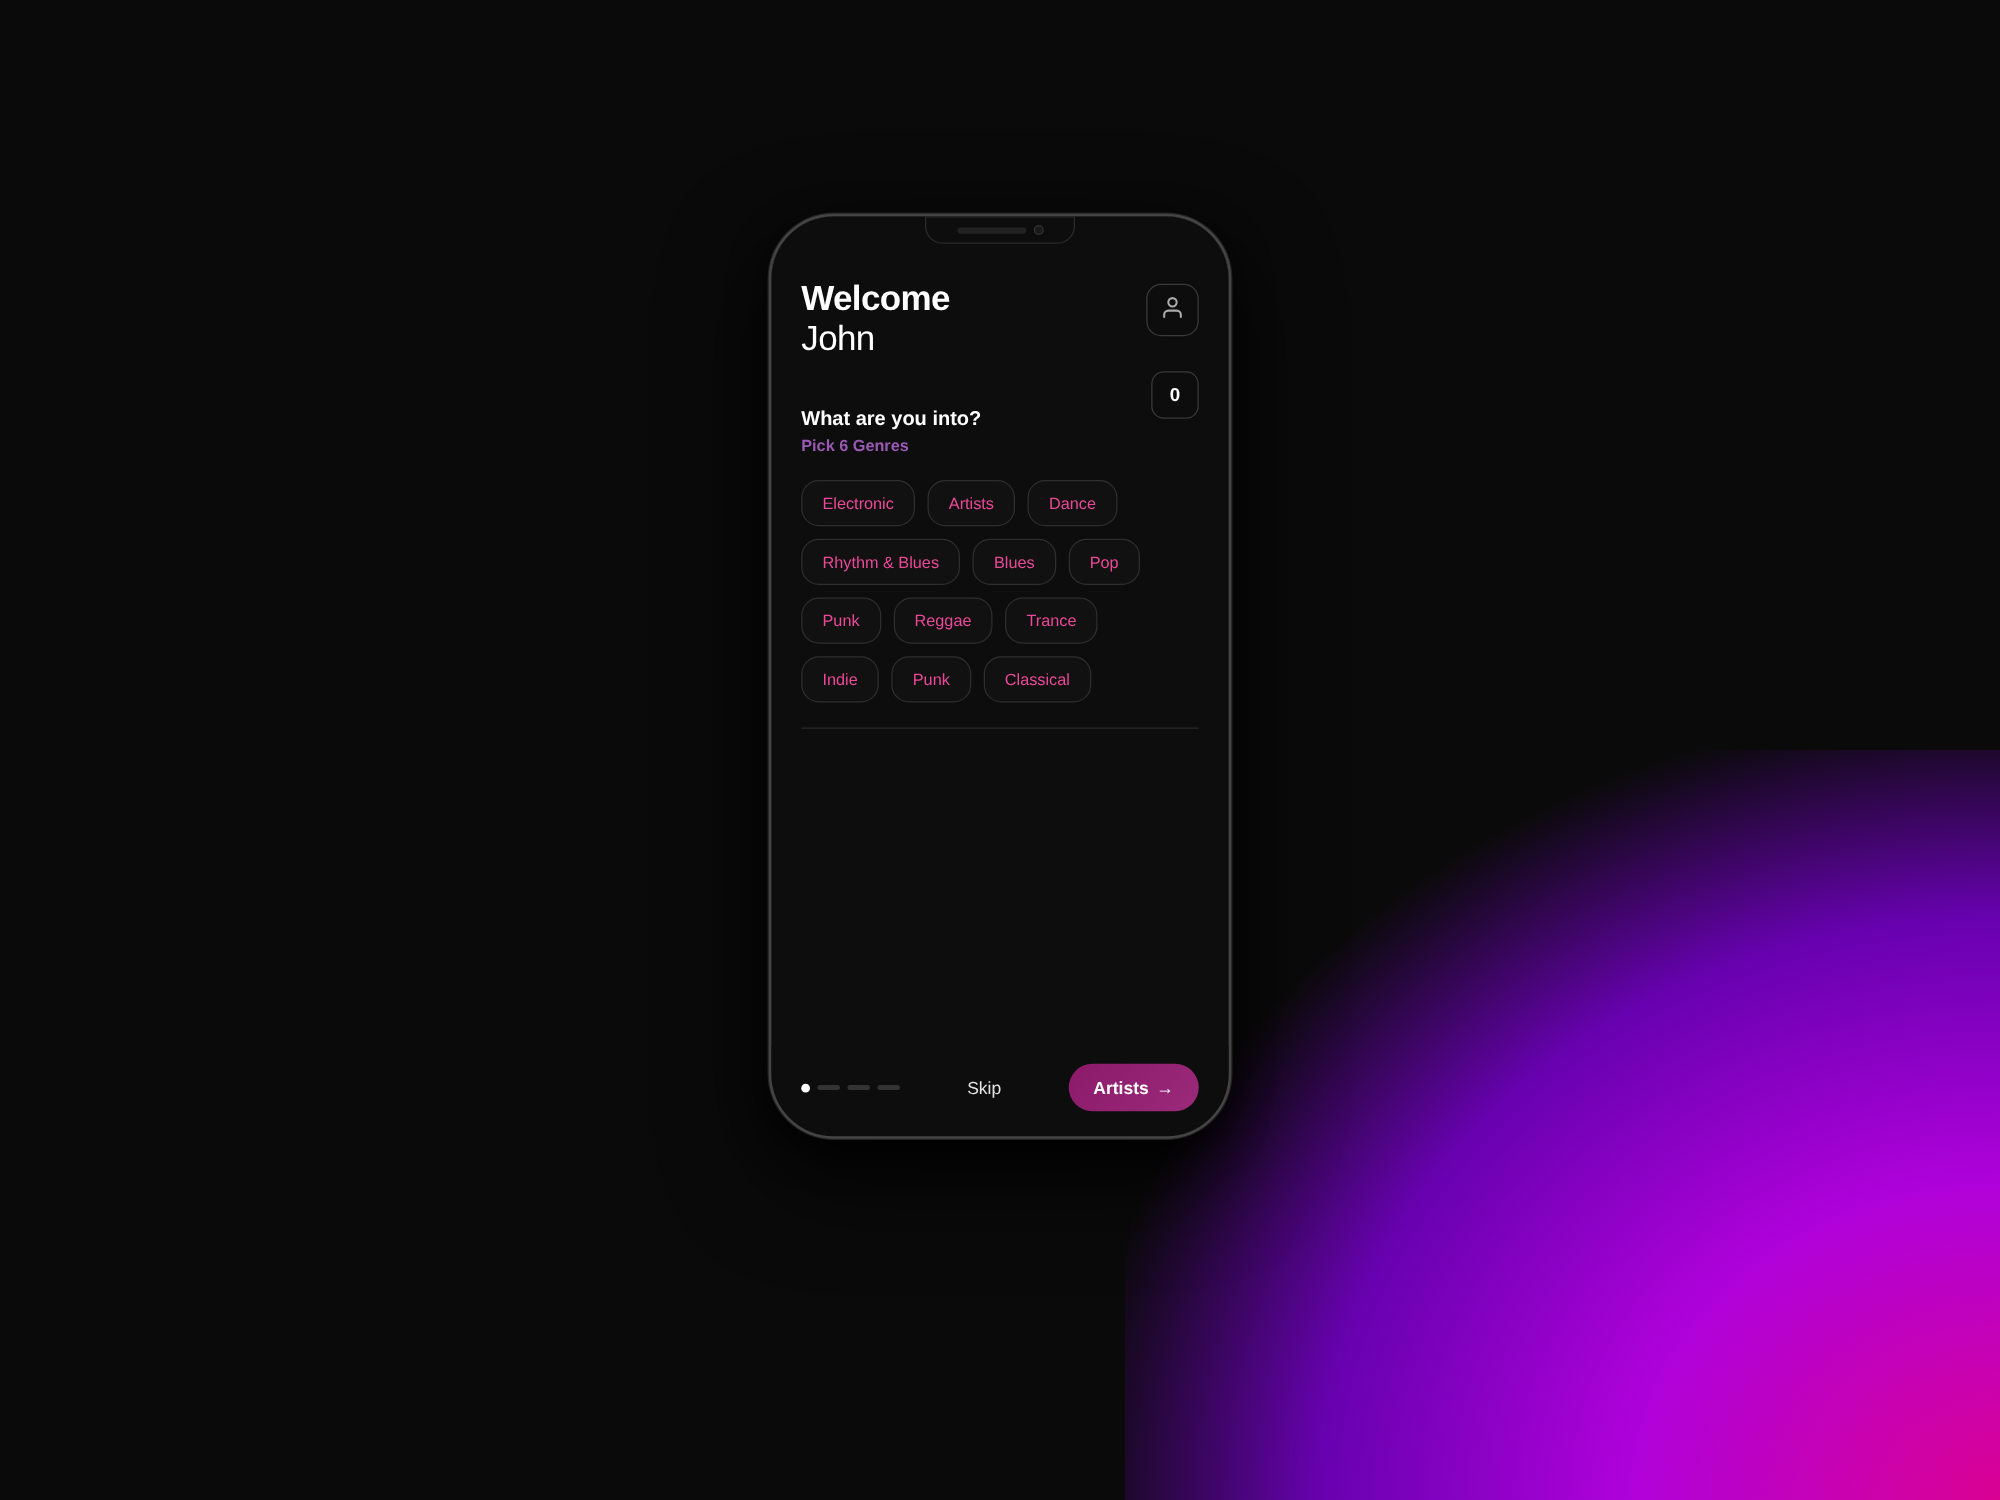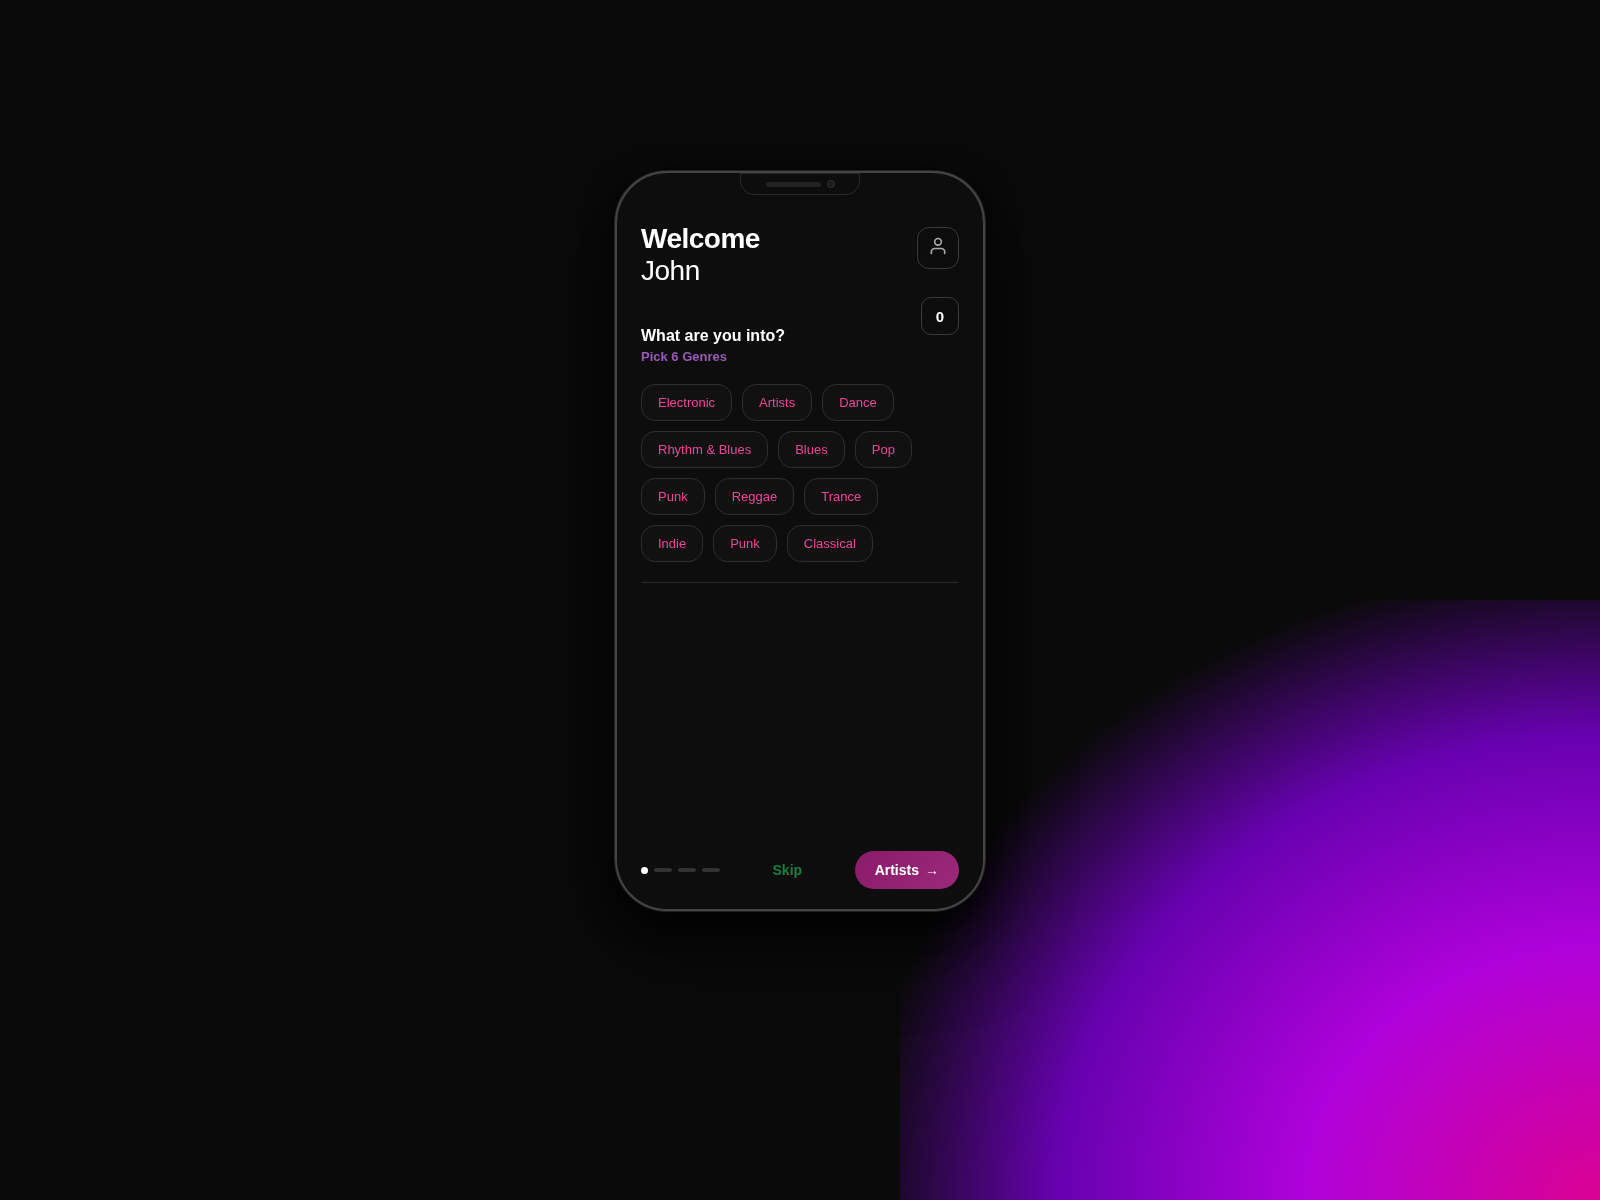--- a/index.html
+++ b/index.html
@@ -275,24 +275,24 @@
     .dot.dash {
       width: 18px;
       height: 4px;
       border-radius: 2px;
       background: #333;
     }
 
     .skip-btn {
       background: transparent;
       border: none;
-      color: #15803d;
+      color: #e5e5e5;
       font-size: 14px;
       cursor: pointer;
-      font-weight: 700;
+      font-weight: 400;
     }
 
     .artists-btn {
       background: linear-gradient(135deg, #8b1a6b, #9b2a7b);
       border: none;
       border-radius: 22px;
       padding: 11px 20px;
       color: #ffffff;
       font-size: 14px;
       font-weight: 600;

